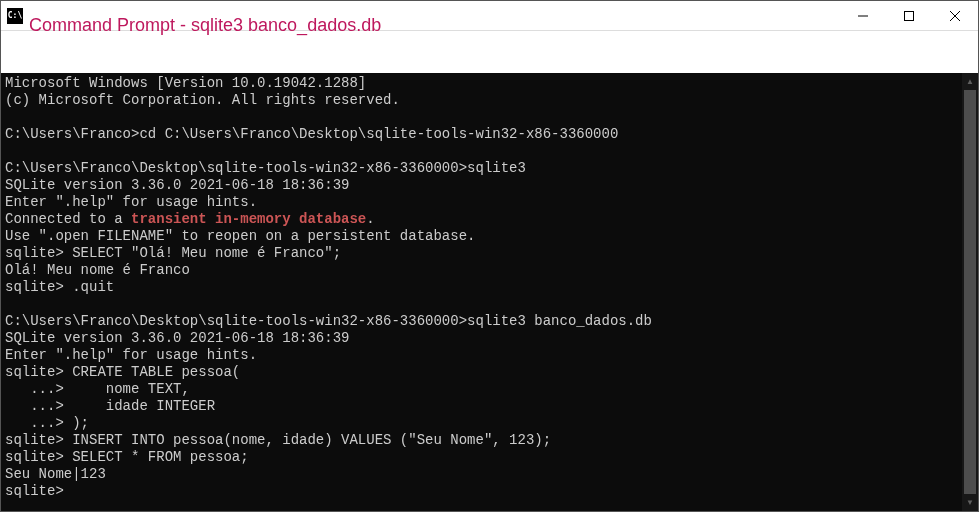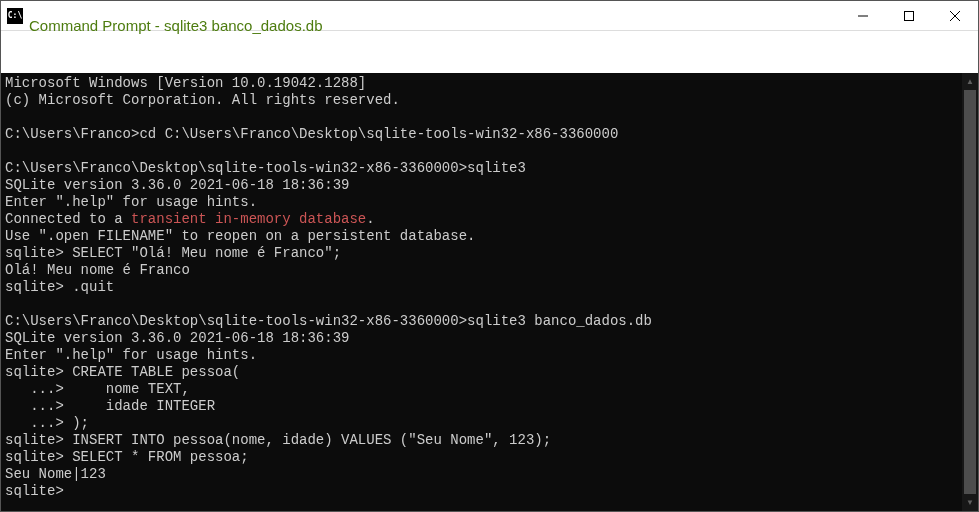--- a/index.html
+++ b/index.html
@@ -39,22 +39,22 @@
       justify-content: center;
       background: #000;
       color: #fff;
       font-size: 8px;
       font-family: Consolas, monospace;
       font-weight: bold;
       padding: 1px;
       line-height: 1;
     }
     .titlebar-title {
-      font-size: 15px;
-      color: #4d7c0f;
+      font-size: 18px;
+      color: #be185d;
       flex: 1;
       margin-top: 19px;
     }
     .titlebar-controls {
       display: flex;
       height: 100%;
     }
     .titlebar-btn {
       width: 46px;
       height: 100%;
@@ -77,20 +77,21 @@
       color: #cccccc;
       font-family: Consolas, "Courier New", monospace;
       font-size: 14px;
       line-height: 17px;
       padding: 2px 4px;
       white-space: pre;
       overflow: hidden;
     }
     .t-red {
       color: #cc5555;
+      font-weight: bold;
     }
     .scrollbar {
       width: 16px;
       background: #171717;
       display: flex;
       flex-direction: column;
     }
     .scroll-arrow {
       height: 17px;
       display: flex;

